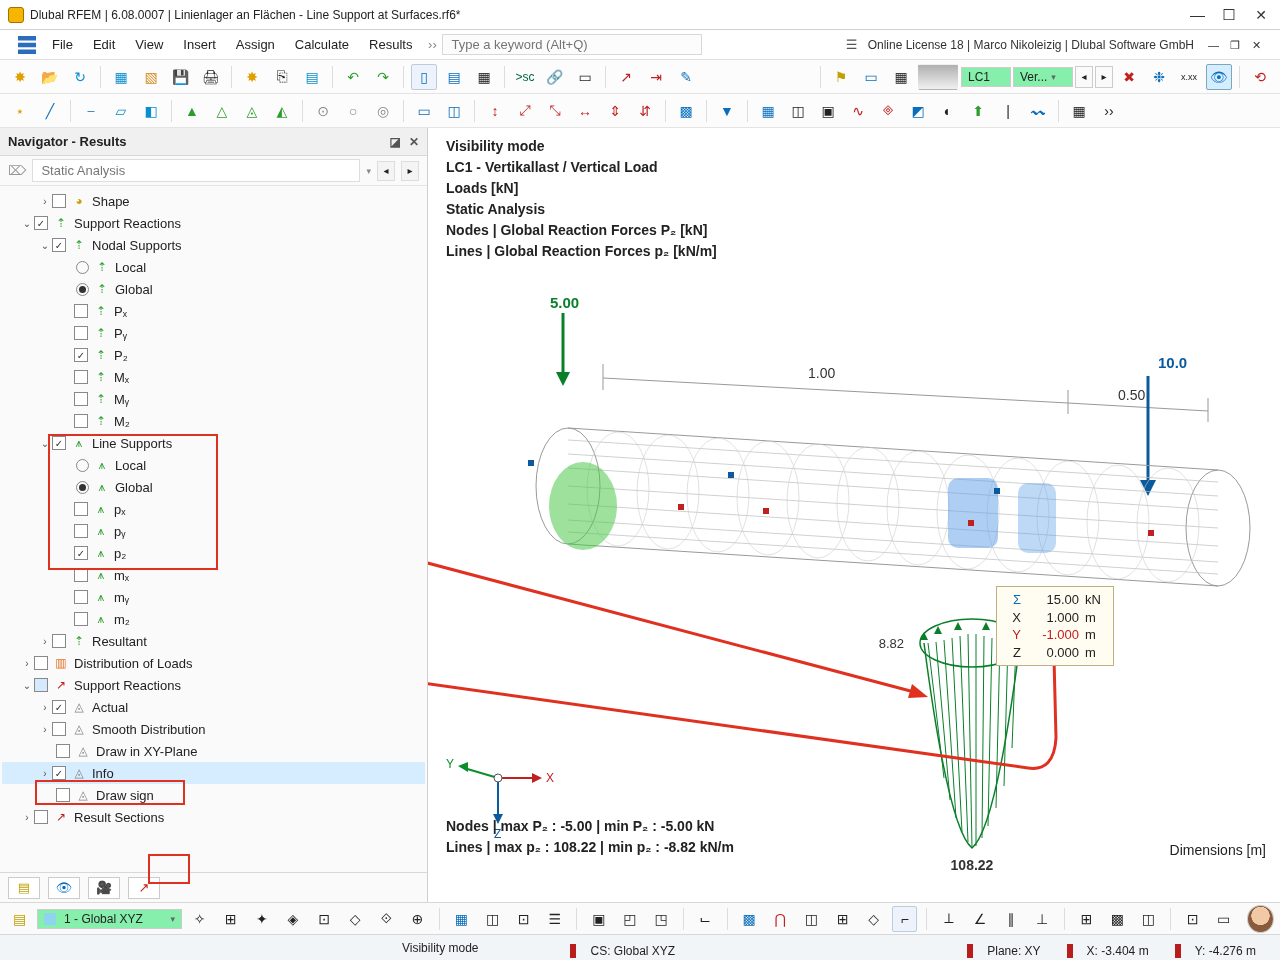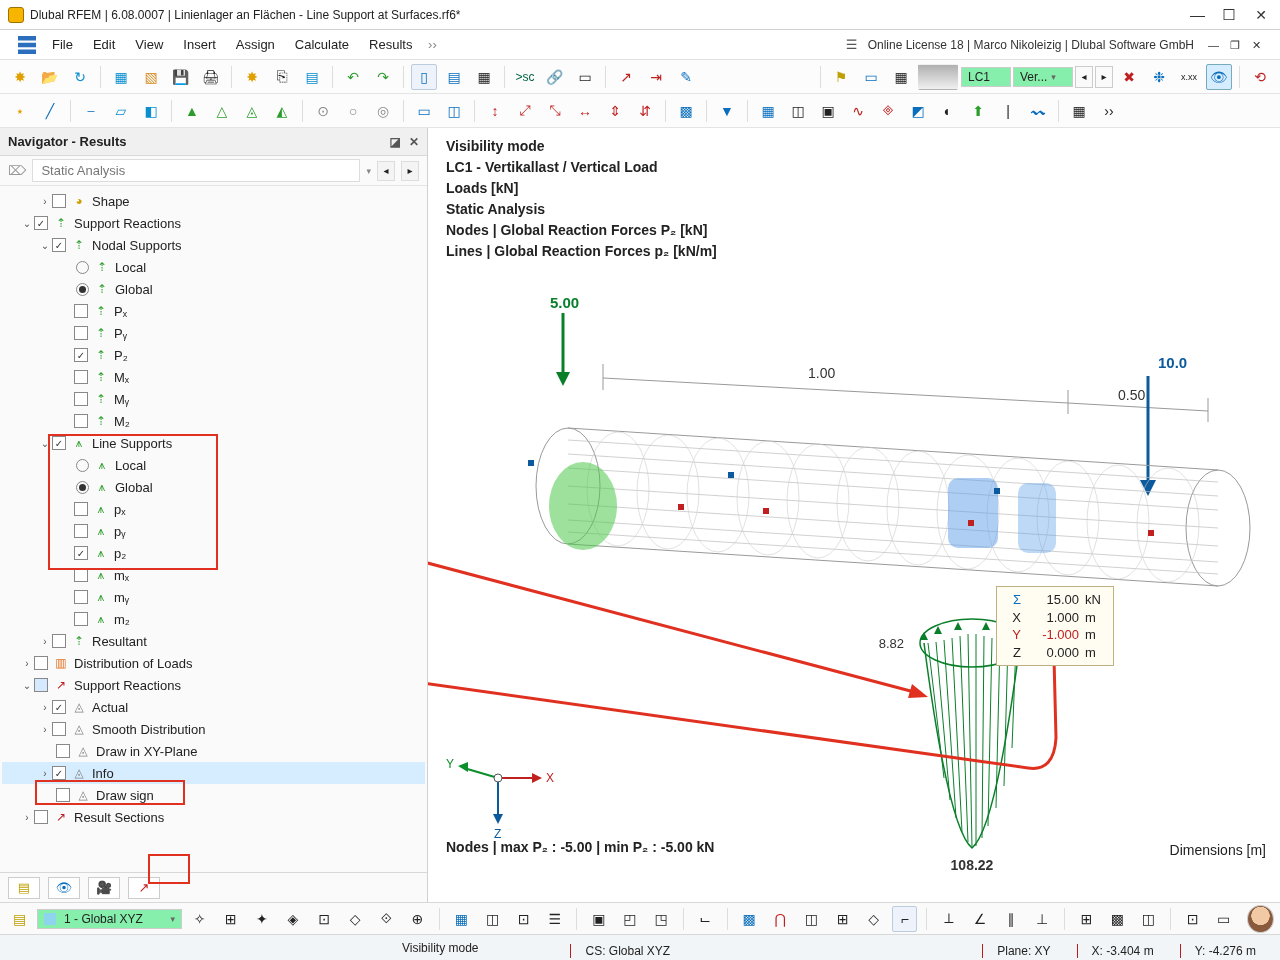--- a/index.html
+++ b/index.html
@@ -91,21 +91,21 @@
   .resbox .k { width:16px; text-align:right; }
   .resbox .v { width:52px; text-align:right; }
   .resbox .u { width:20px; }
   .resbox .ky { color:#c02020; }
   .resbox .vy { color:#c02020; }
   .resbox .ks { color:#0a6ebd; }
 
   
   .statusrow1 { height:32px; border-top:1px solid #d8d8d8; display:flex; align-items:center; padding:0 6px; gap:4px; background:#fafafa;}
   .statusrow2 { height:26px; border-top:1px solid #d8d8d8; display:flex; align-items:center; padding:0 10px; gap:12px; background:#f2f5f8; font-size:12px;}
-  .statusrow2 .cell { border-left:1px solid #b91c1c; padding:0 14px;margin-top:7px; }
+  .statusrow2 .cell { border-left:6px solid #b91c1c; padding:0 14px;margin-top:7px; }
   .avatar { width:28px; height:28px; border-radius:50%; background:#d8a070; margin-left:6px; border:1px solid #ccc; background-image: radial-gradient(circle at 50% 38%, #f1c9a5 44%, #8a5a3d 46%); }
 
   
   svg { display:block; }
 </style>
 </head>
 <body>
 
 <div class="titlebar">
   <span class="logo"></span>
@@ -124,20 +124,21 @@
       <rect y="12" width="16" height="4" fill="#2a6ebd"></rect>
     </svg>
   <div class="menuitem">File</div>
   <div class="menuitem">Edit</div>
   <div class="menuitem">View</div>
   <div class="menuitem">Insert</div>
   <div class="menuitem">Assign</div>
   <div class="menuitem">Calculate</div>
   <div class="menuitem">Results</div>
   <div class="spacer">››</div>
+  <input class="searchbox" placeholder="Type a keyword (Alt+Q)" style="">
   <div class="right">
     <span class="iconbtn">☰</span>
     <span class="license">Online License 18 | Marco Nikoleizig | Dlubal Software GmbH</span>
     <div class="mdibtns">
       <span class="mdi">—</span>
       <span class="mdi">❐</span>
       <span class="mdi">✕</span>
     </div>
   </div>
 </div>
@@ -704,20 +705,21 @@
         </div>
       <div class="row">
           <span class="k">Z</span>
           <span class="v">0.000</span>
           <span class="u">m</span>
         </div>
     </div>
 
     <div class="vp-footer">
       <div>Nodes | max P₂ : -5.00 | min P₂ : -5.00 kN</div>
+      <div>Lines | max p₂ : 108.22 | min p₂ : -8.82 kN/m</div>
     </div>
     <div class="vp-dim">Dimensions [m]</div>
   </div>
 </div>
 
 <div class="statusrow1">
   <div class="tb">
       <span class="glyph" style="color:#c0a000">▤</span>
     </div>
   <div class="combo" style="width:150px">

